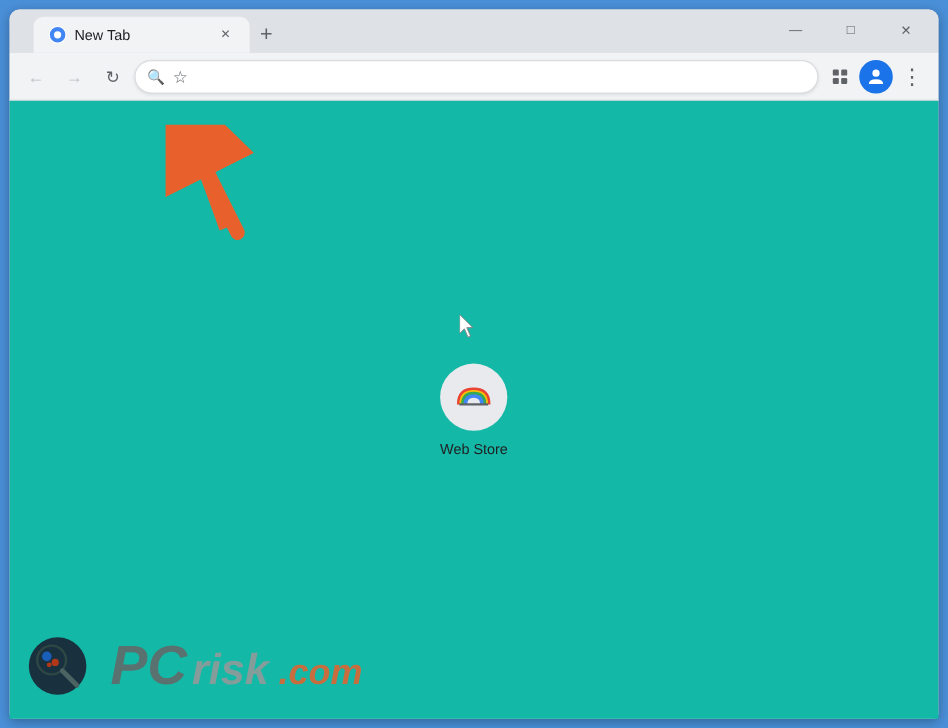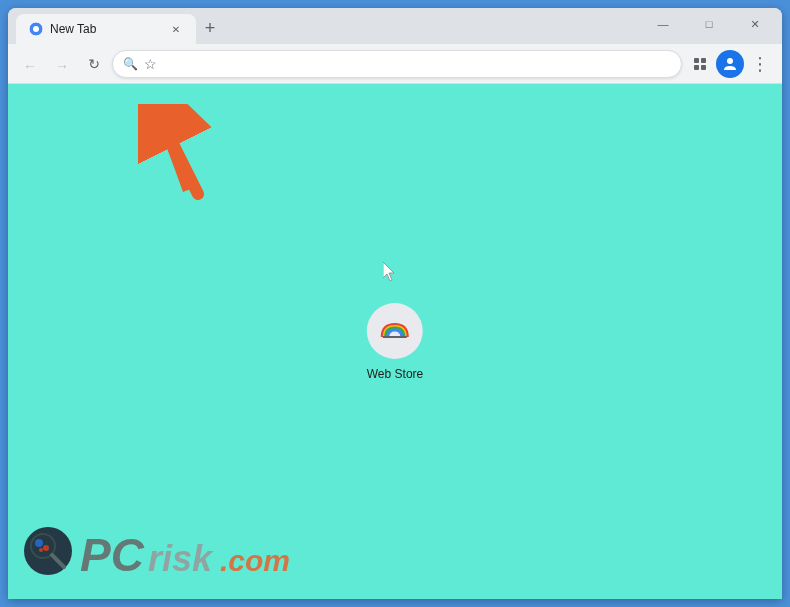--- a/index.html
+++ b/index.html
@@ -25,22 +25,22 @@
       flex-direction: column;
       box-shadow: 0 2px 10px rgba(0,0,0,0.3);
     }
 
     
     .title-bar {
       height: 36px;
       background: #dee1e6;
       border-radius: 8px 8px 0 0;
       display: flex;
-      align-items: center;
-      padding: 0 0 0 0;
+      align-items: flex-end;
+      padding: 0 0 0 12px;
       position: relative;
     }
 
     
     .tab-strip {
       display: flex;
       align-items: flex-end;
       height: 100%;
       flex: 1;
       padding-left: 8px;
@@ -198,21 +198,21 @@
       align-items: center;
       justify-content: center;
       cursor: pointer;
       color: white;
       font-size: 14px;
     }
 
     
     .page-content {
       flex: 1;
-      background: #5eead4;
+      background: #14b8a6;
       position: relative;
       overflow: hidden;
     }
 
     
     .arrow-annotation {
       position: absolute;
       top: 20px;
       left: 130px;
       width: 80px;
@@ -253,22 +253,22 @@
       width: 32px;
       height: 32px;
     }
 
     
     .watermark {
       position: absolute;
       bottom: 16px;
       left: 16px;
       display: flex;
-      align-items: flex-start;
-      gap: 8px;
+      align-items: center;
+      gap: 20px;
       opacity: 0.85;
     }
 
     .watermark-logo {
       width: 48px;
       height: 48px;
       background: #1a1a2e;
       border-radius: 50%;
       display: flex;
       align-items: center;

